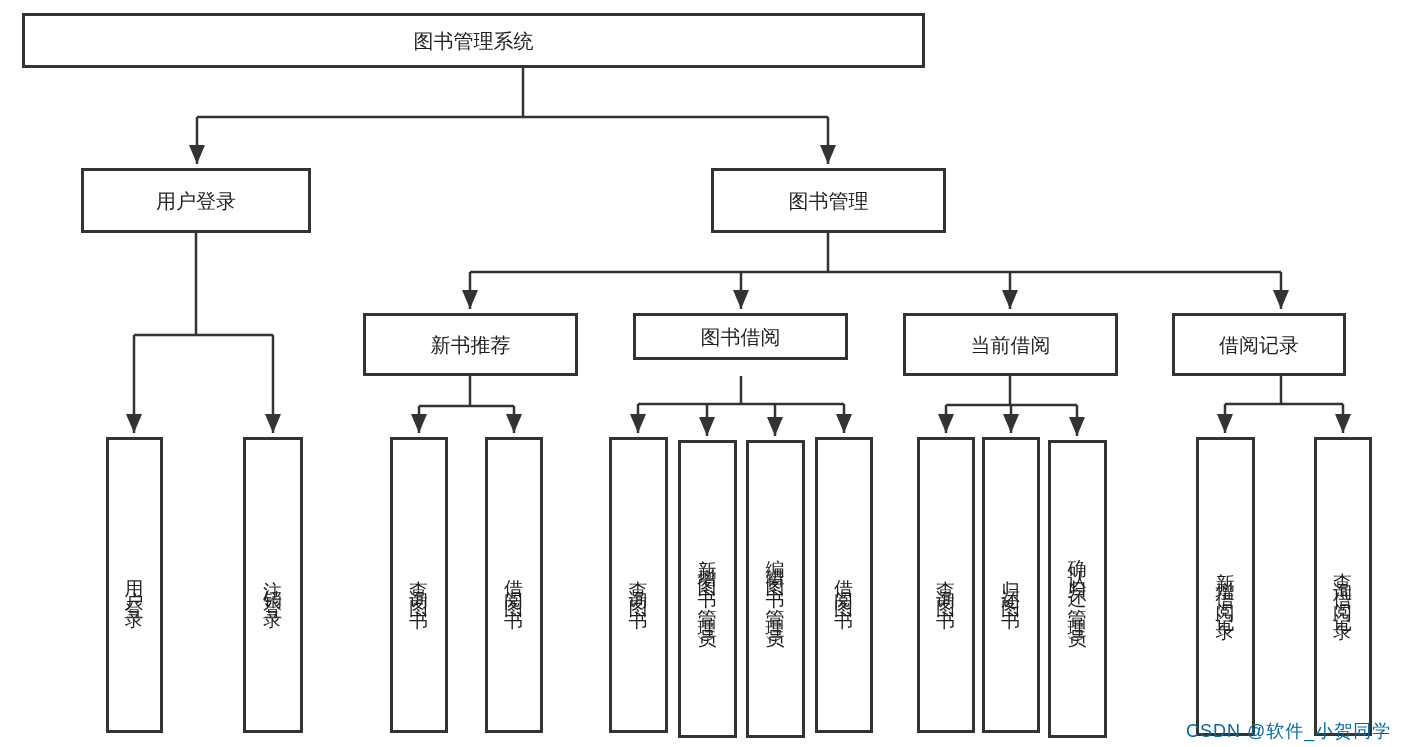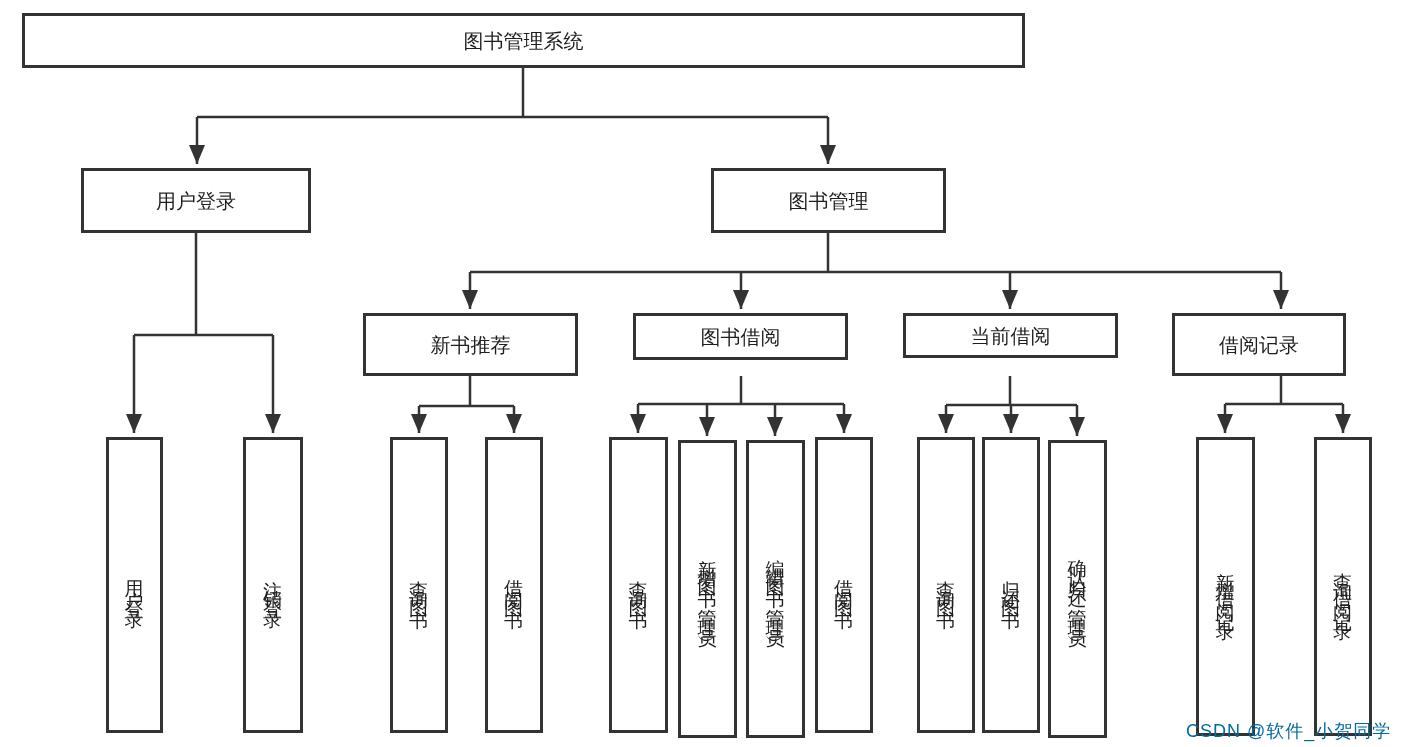--- a/index.html
+++ b/index.html
@@ -96,28 +96,28 @@
       <path d="M1011 405 V433" marker-end="url(#ah)"></path>
       <path d="M1077 405 V436" marker-end="url(#ah)"></path>
 
       <path d="M1281 376 V404"></path>
       <path d="M1225 404 H1343"></path>
       <path d="M1225 404 V433" marker-end="url(#ah)"></path>
       <path d="M1343 404 V433" marker-end="url(#ah)"></path>
     </g>
   </svg>
 
-  <div class="box" style="left:22px; top:13px; width:1003px; height:55px;">图书管理系统</div>
+  <div class="box" style="left:22px; top:13px; width:903px; height:55px;">图书管理系统</div>
 
   <div class="box" style="left:81px; top:168px; width:230px; height:65px;">用户登录</div>
   <div class="box" style="left:711px; top:168px; width:235px; height:65px;text-align:center;">图书管理</div>
 
   <div class="box" style="left:363px; top:313px; width:215px; height:63px;">新书推荐</div>
   <div class="box" style="left:633px; top:313px; width:215px; height:47px;">图书借阅</div>
-  <div class="box" style="left:903px; top:313px; width:215px; height:45px;">当前借阅</div>
+  <div class="box" style="left:903px; top:313px; width:215px; height:63px;">当前借阅</div>
   <div class="box" style="left:1172px; top:313px; width:174px; height:63px;">借阅记录</div>
 
   <div class="box v" style="left:106px; top:437px; width:57px; height:296px;">用户登录</div>
   <div class="box v" style="left:243px; top:437px; width:60px; height:296px;">注销登录</div>
 
   <div class="box v" style="left:390px; top:437px; width:58px; height:296px;">查询图书</div>
   <div class="box v" style="left:485px; top:437px; width:58px; height:296px;">借阅图书</div>
 
   <div class="box v" style="left:609px; top:437px; width:59px; height:296px;">查询图书</div>
   <div class="box v" style="left:678px; top:440px; width:59px; height:298px;">新增图书（管理员）</div>

